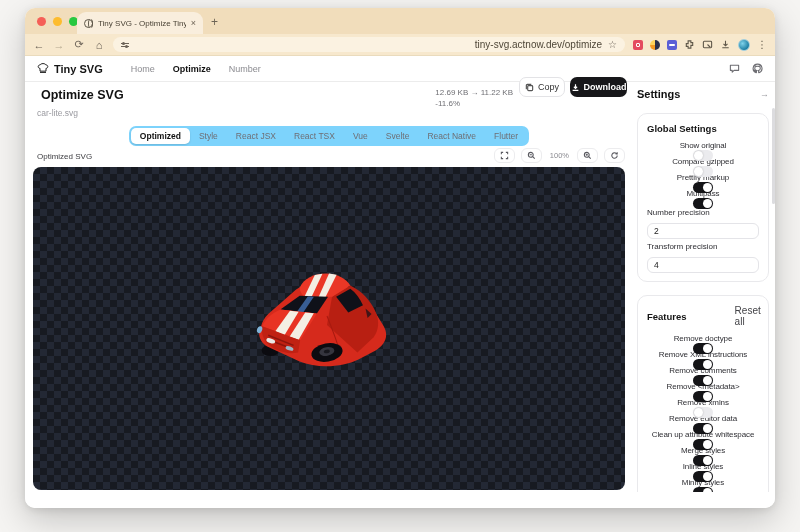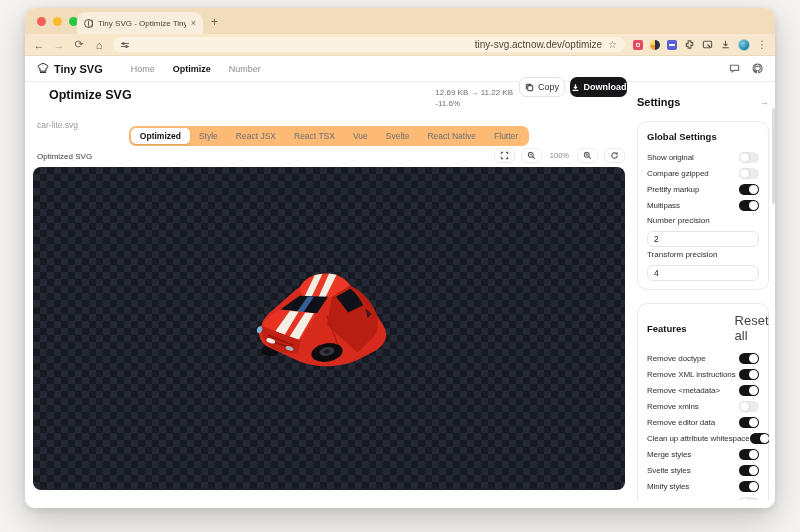--- a/index.html
+++ b/index.html
@@ -52,61 +52,61 @@
   .logo { display:flex; align-items:center; gap:5px; }
   .logo svg { width:12px; height:12px; }
   .logo-text { font-size:11px; font-weight:700; color:#151515; }
   .mainnav { display:flex; gap:18px; margin-left:28px; }
   .nav-item { font-size:9px; color:#8b8b90; }
   .nav-item.active { color:#111; font-weight:700; }
   .hdr-icons { margin-left:auto; display:flex; gap:12px; align-items:center; }
   .hdr-icons svg { width:11px; height:11px; stroke:#6e6e73; fill:none; stroke-width:1.2; }
 
   
-  .page-title { position:absolute; left:24px; top:32px; font-size:12.5px; font-weight:700; color:#111; }
-  .file-name { position:absolute; left:12px; top:64px; font-size:8.5px; color:#9a9aa0; }
+  .page-title { position:absolute; left:16px; top:32px; font-size:12.5px; font-weight:700; color:#111; }
+  .file-name { position:absolute; left:12px; top:52px; font-size:8.5px; color:#9a9aa0; }
   .stats { position:absolute; right:262px; top:31px; color:#6f6f74; font-size:8px; line-height:11px; }
   .btn { position:absolute; top:21px; height:20px; border-radius:7px; display:flex; align-items:center;
          justify-content:center; gap:4px; font-size:9px; }
   .btn svg { width:9px; height:9px; fill:none; stroke-width:1.3; }
   .btn-copy { right:210px; width:46px; background:#fff; border:1px solid #e3e3e6; color:#333; }
   .btn-copy svg { stroke:#555; }
   .btn-dl { right:148px; width:57px; background:#17171a; color:#fff; font-weight:600; }
   .btn-dl svg { stroke:#fff; }
 
   
   .seg { position:absolute; left:8px; top:70px; width:592px; display:flex; justify-content:center; }
-  .seg-inner { background:#fdba74; border-radius:7px; padding:2px; display:flex; }
+  .seg-inner { background:#7dd3fc; border-radius:7px; padding:2px; display:flex; }
   .seg-tab { font-size:8.5px; color:#6e6e74; padding:3px 9px; border-radius:5px; white-space:nowrap; }
   .seg-tab.active { background:#fff; color:#111; font-weight:600; box-shadow:0 1px 2px rgba(0,0,0,.14); }
 
   
   .panel-label { position:absolute; left:12px; top:96px; font-size:8px; color:#3c3c40; }
   .preview-tools { position:absolute; right:150px; top:92px; display:flex; align-items:center; gap:6px; }
   .tbtn { height:15px; min-width:20px; padding:0 5px; background:#fff; border:1px solid #ececee; border-radius:6px;
           display:flex; align-items:center; justify-content:center; }
   .tbtn svg { width:9px; height:9px; stroke:#5a5a60; fill:none; stroke-width:1.2; }
   .zoom-level { font-size:7.5px; color:#8a8a90; padding:0 2px; }
 
   .canvas { position:absolute; left:8px; top:111px; width:592px; height:323px; border-radius:8px; overflow:hidden;
             background-color:#171a21;
             background-image:conic-gradient(#232834 0 25%, transparent 0 50%, #232834 0 75%, transparent 0);
             background-size:14px 14px; }
   .car { position:absolute; left:218px; top:98px; width:152px; height:102px; }
 
   
-  .sidebar { position:absolute; left:612px; top:40px; width:132px; height:404px; overflow:hidden; }
+  .sidebar { position:absolute; left:612px; top:32px; width:132px; height:404px; overflow:hidden; }
   .sb-head { display:flex; justify-content:space-between; align-items:center; }
   .sb-title { font-size:11px; font-weight:700; color:#111; }
   .sb-arrow { font-size:9px; color:#9a9aa0; }
   .card { border:1px solid #e9e9ec; border-radius:10px; padding:9px 9px 8px; margin-top:13px; background:#fff; }
   .card-head { display:flex; justify-content:space-between; align-items:center; margin-bottom:7px; }
   .card-title { font-size:9.5px; font-weight:700; color:#151515; }
-  .reset { font-size:13px; color:#434347;padding-left:48px; }
-  .srow { display:flex; justify-content:space-between; align-items:center; height:16px; }
+  .reset { font-size:10px; color:#434347;padding-left:48px; }
+  .srow { display:flex; justify-content:space-between; align-items:center; height:16px;flex-direction:column; }
   .slabel { font-size:8px; color:#2e2e33; white-space:nowrap; letter-spacing:-0.1px; }
   .toggle { width:20px; height:11px; border-radius:6px; background:#ebebee; position:relative; flex:0 0 auto; }
   .toggle .knob { position:absolute; top:1px; left:1px; width:9px; height:9px; border-radius:50%; background:#fff;
                   box-shadow:0 0 2px rgba(0,0,0,.25); }
   .toggle.on { background:#141417; }
   .toggle.on .knob { left:auto; right:1px; }
   .ingroup { margin-top:3px; }
   .inlabel { font-size:8px; color:#2e2e33; margin:3px 0 3px; }
   .sinput { width:100%; height:16px; border:1px solid #e4e4e8; border-radius:6px; font-size:8.5px; color:#222;
             padding:0 6px; font-family:"Liberation Sans", sans-serif; background:#fff; }
@@ -348,20 +348,26 @@
                 <span class="knob"></span>
               </span>
             </div>
             <div class="srow">
               <span class="slabel">Remove XML instructions</span>
               <span class="toggle on">
                 <span class="knob"></span>
               </span>
             </div>
             <div class="srow">
+              <span class="slabel">Remove comments</span>
+              <span class="toggle on">
+                <span class="knob"></span>
+              </span>
+            </div>
+            <div class="srow">
               <span class="slabel">Remove &lt;metadata&gt;</span>
               <span class="toggle on">
                 <span class="knob"></span>
               </span>
             </div>
             <div class="srow">
               <span class="slabel">Remove xmlns</span>
               <span class="toggle">
                 <span class="knob"></span>
               </span>
@@ -378,21 +384,21 @@
                 <span class="knob"></span>
               </span>
             </div>
             <div class="srow">
               <span class="slabel">Merge styles</span>
               <span class="toggle on">
                 <span class="knob"></span>
               </span>
             </div>
             <div class="srow">
-              <span class="slabel">Svelte styles</span>
+              <span class="slabel">Inline styles</span>
               <span class="toggle on">
                 <span class="knob"></span>
               </span>
             </div>
             <div class="srow">
               <span class="slabel">Minify styles</span>
               <span class="toggle on">
                 <span class="knob"></span>
               </span>
             </div>

